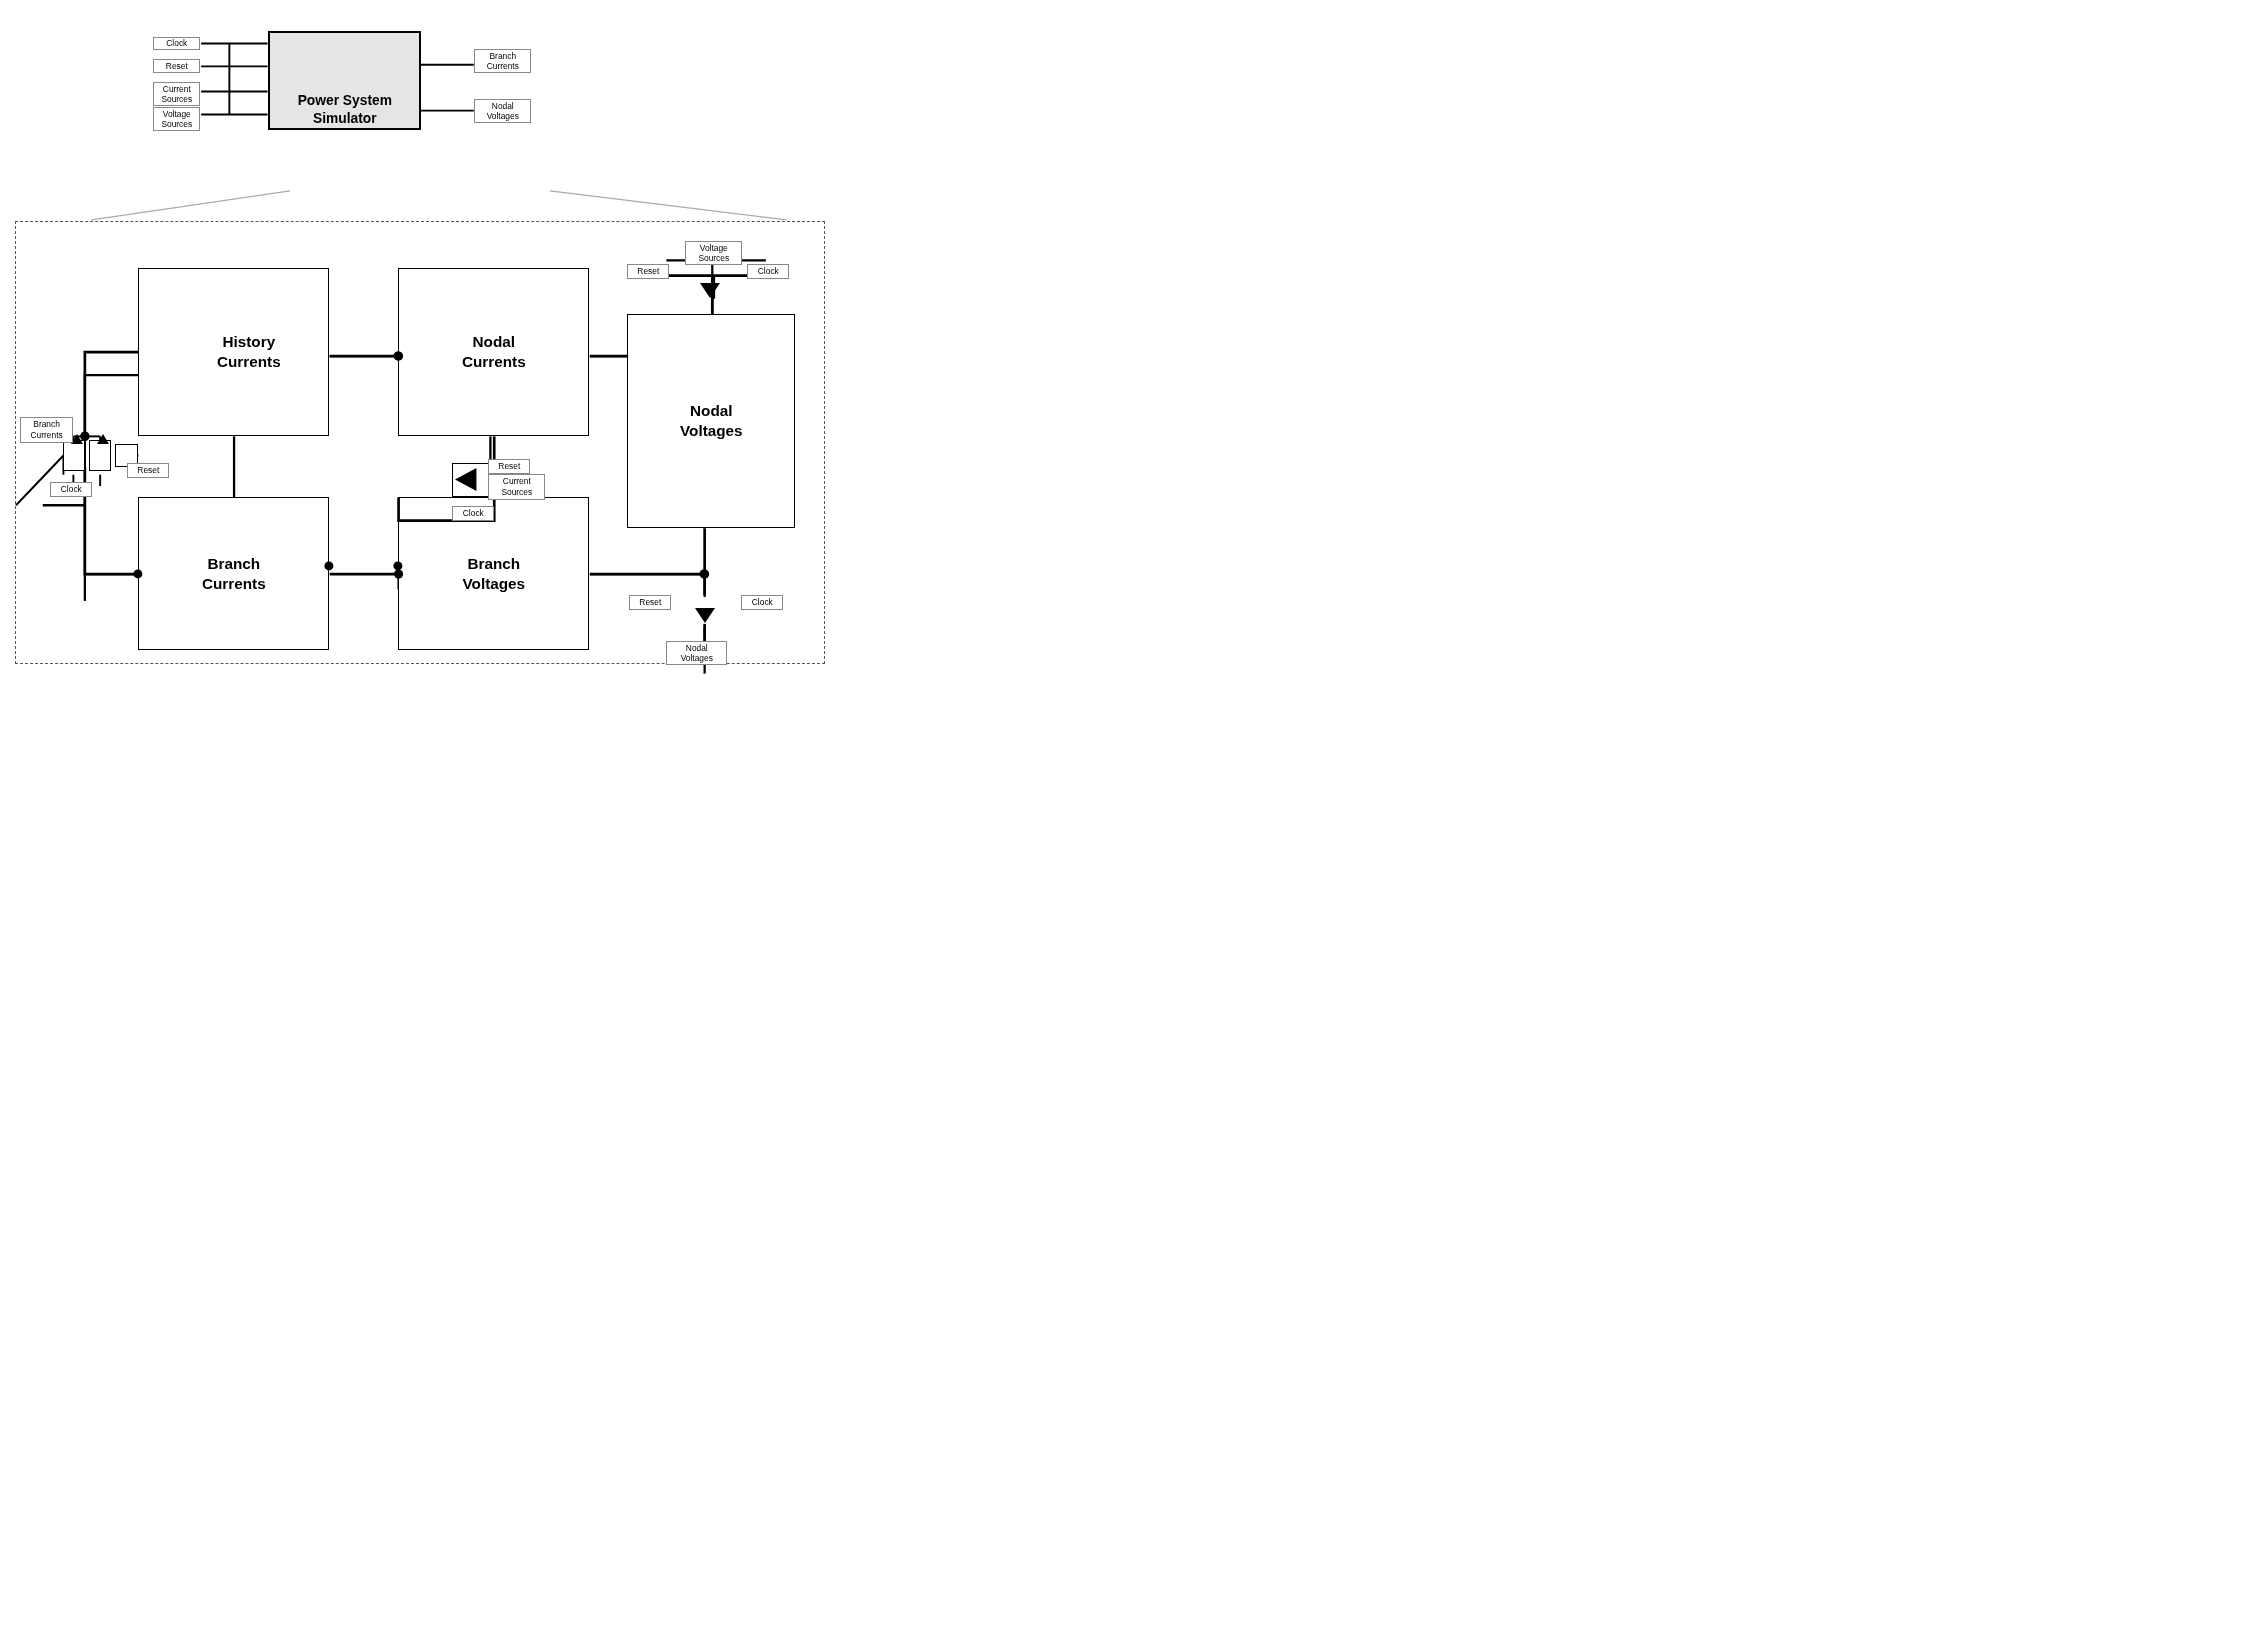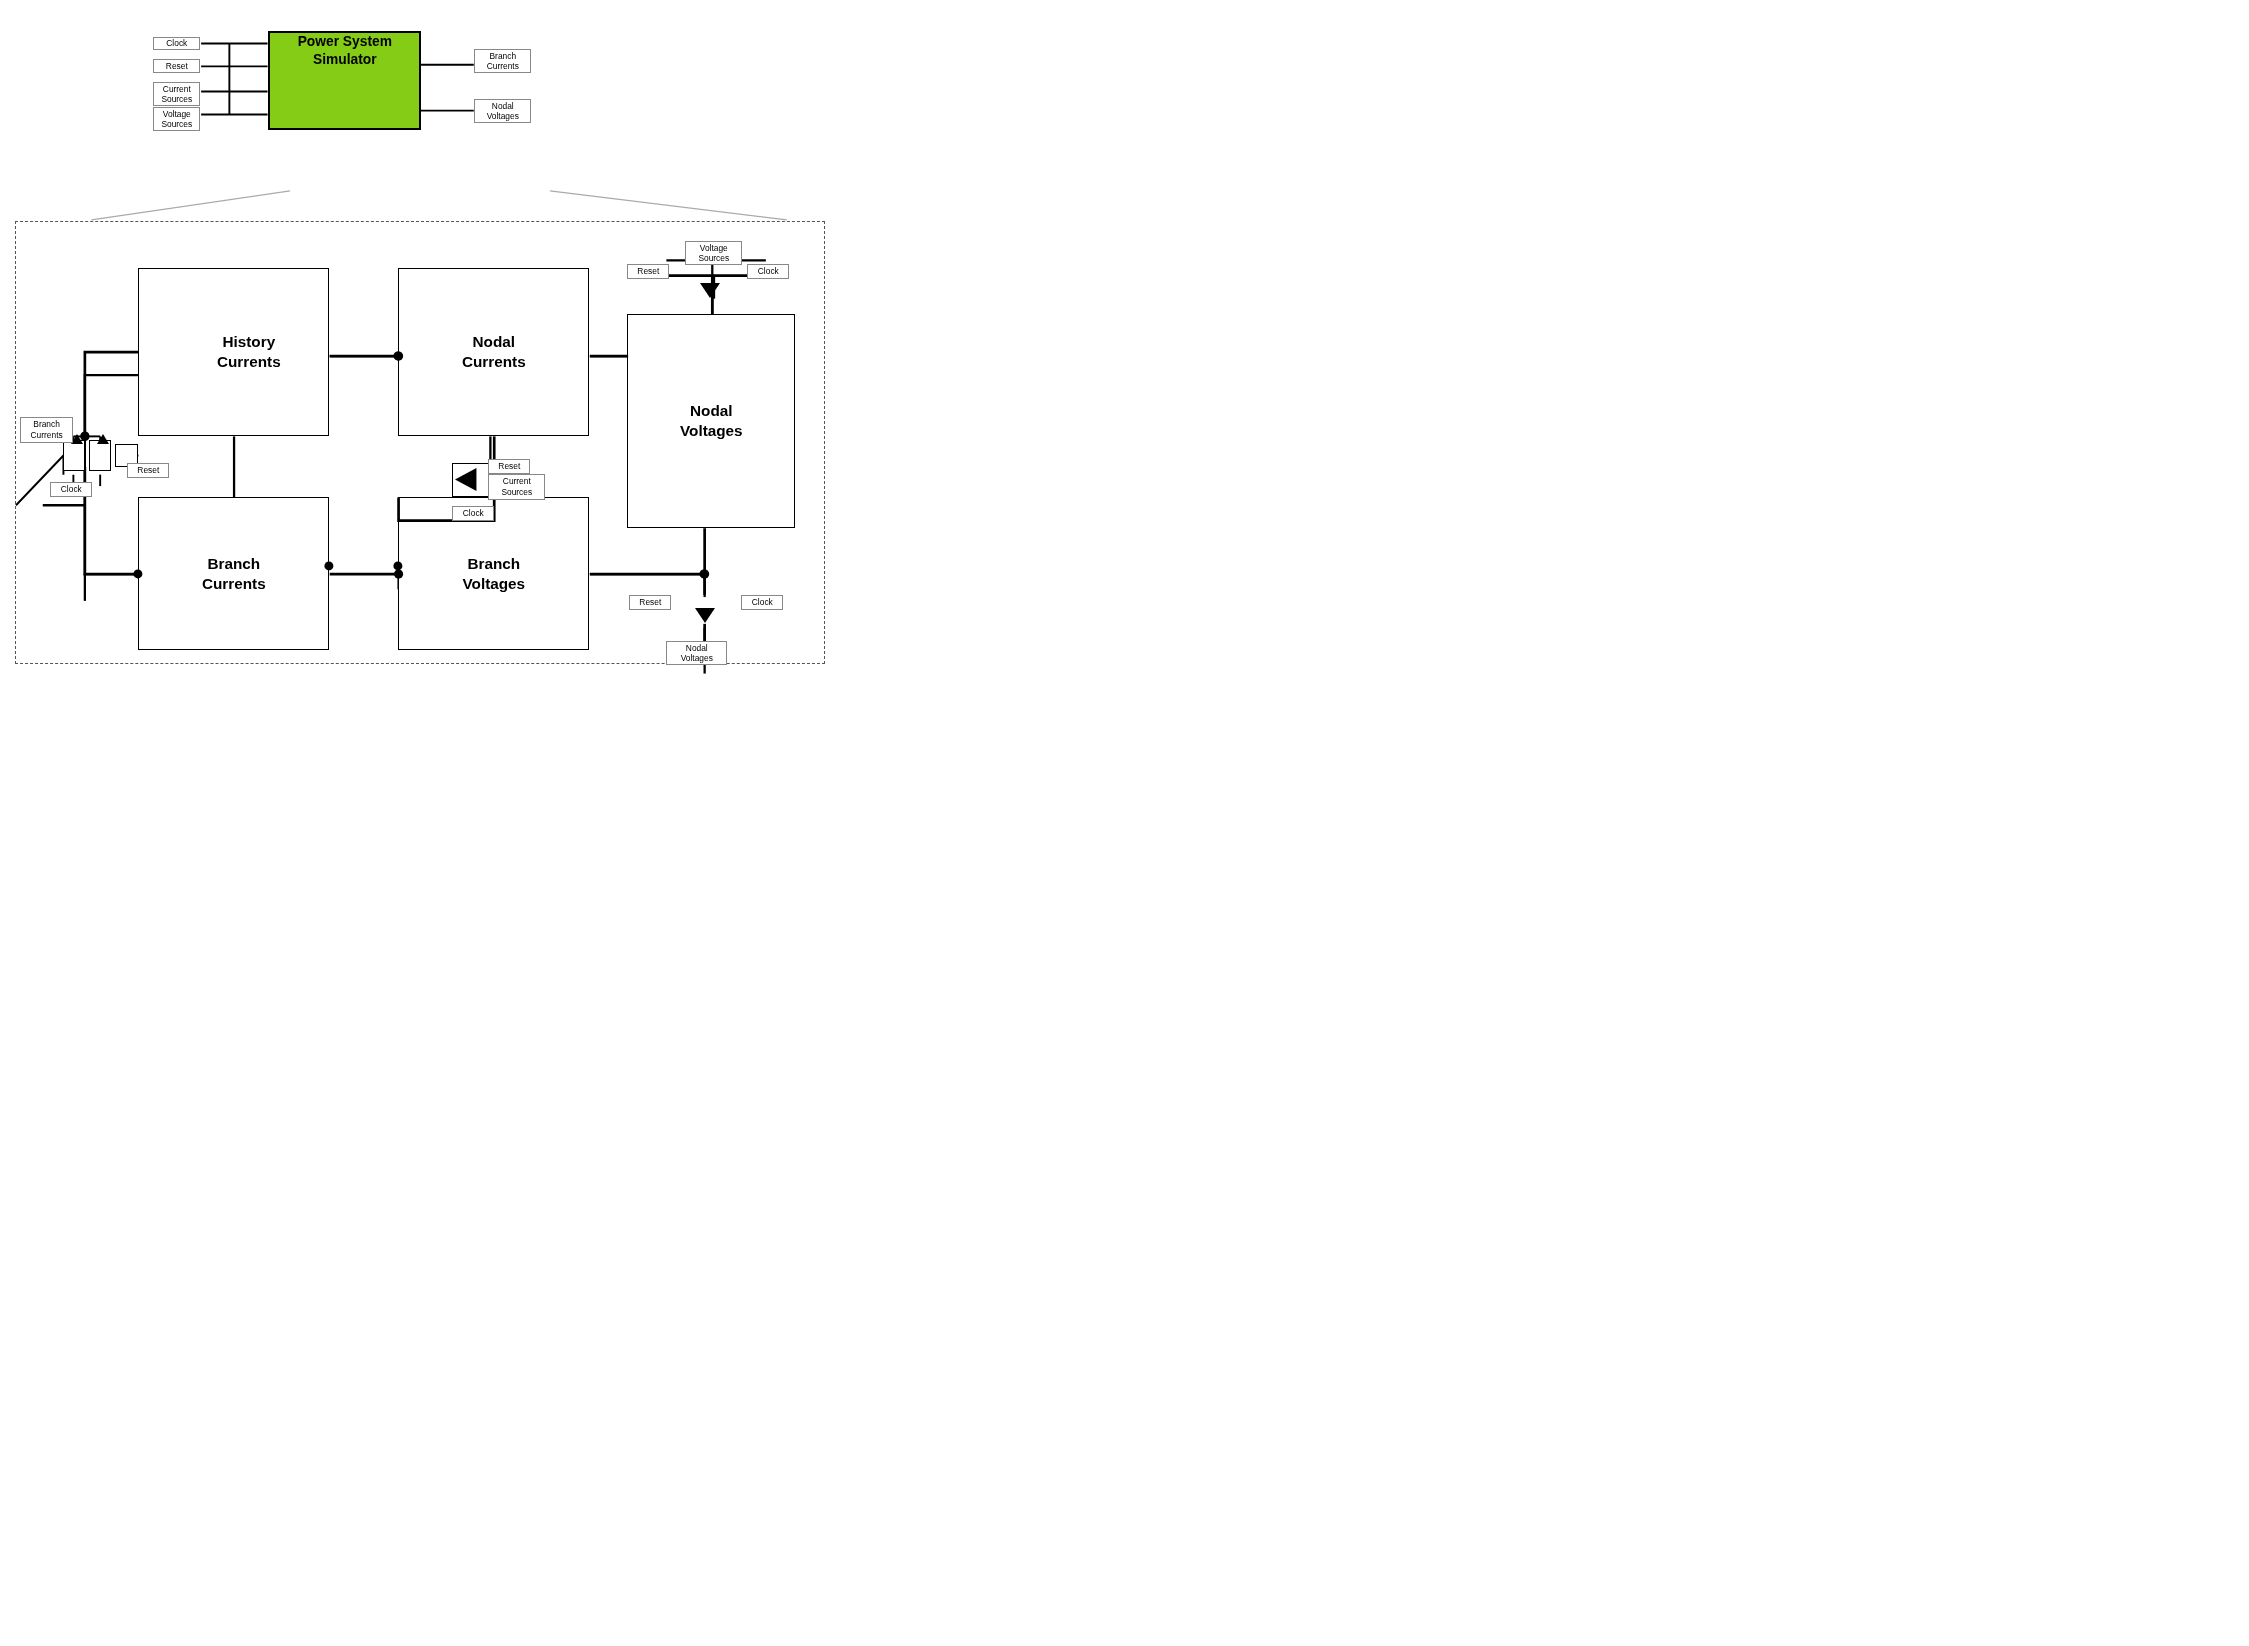--- a/index.html
+++ b/index.html
@@ -26,23 +26,23 @@
       height: 176px;
     }
 
     .pss-box {
       position: absolute;
       left: 115px;
       top: 15.3px;
       width: 153px;
       height: 99px;
       border: 2.3px solid #000;
-      background: #84cc16;
+      background: #e5e5e5;
       display: flex;
-      align-items: flex-start;
+      align-items: flex-end;
       justify-content: center;
       text-align: center;
       font-size: 13.8px;
       font-weight: bold;
       line-height: 1.3;
       z-index: 10;
     }
 
     .input-label-box {
       position: absolute;

